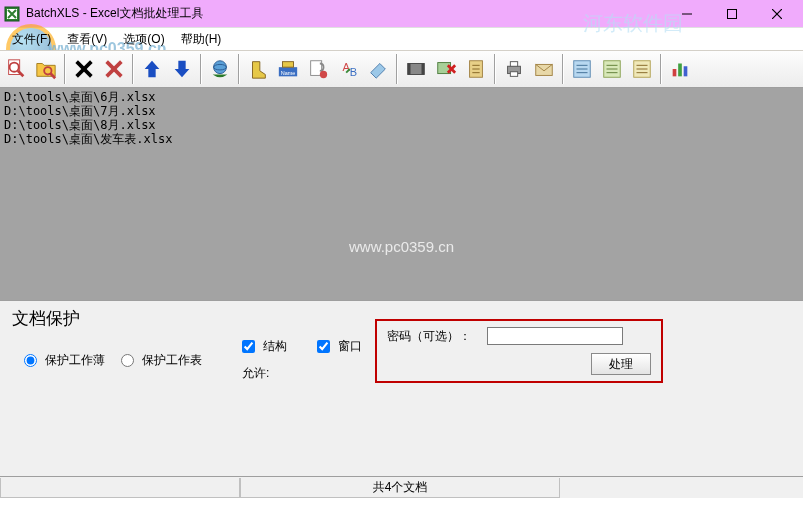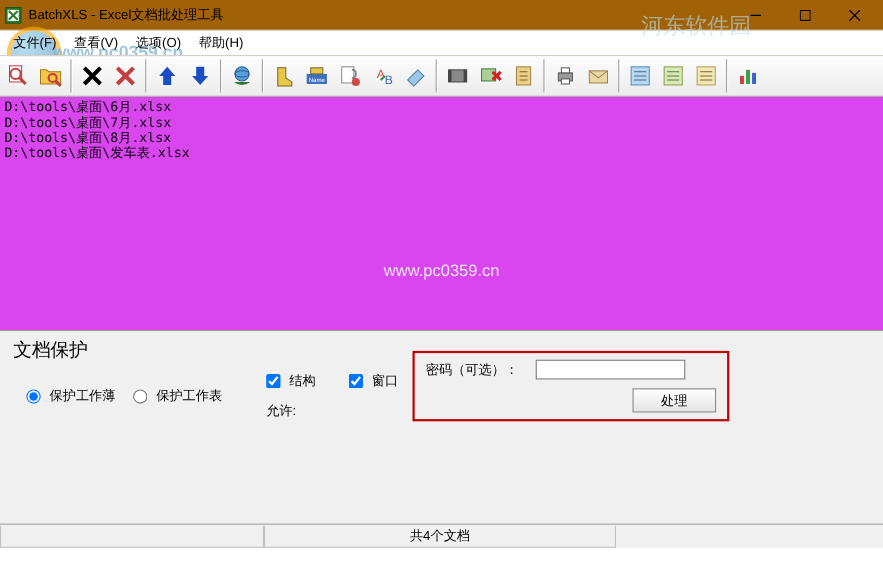--- a/index.html
+++ b/index.html
@@ -8,21 +8,21 @@
   font-family: "Microsoft YaHei", "SimSun", Arial, sans-serif;
   font-size: 12px;
   background: #fff;
   width: 803px;
   height: 522px;
   overflow: hidden;
   position: relative;
 }
 .titlebar {
   height: 28px;
-  background: #a16207;
+  background: #f0abfc;
   border-bottom: 1px solid #e0e0e0;
   display: flex;
   align-items: center;
   padding: 0 4px;
 }
 .titlebar .icon-small { width: 16px; height: 16px; margin-right: 6px; display: flex; align-items: center; justify-content: center;}
 .titlebar .title-text { flex: 1; font-size: 12px; color: #000; }
 .win-controls { display: flex; gap: 0; }
 .win-btn { width: 45px; height: 28px; display: flex; align-items: center; justify-content: center; color: #000; }
 .win-btn svg { width: 10px; height: 10px; }
@@ -72,21 +72,21 @@
 .tb-sep { width: 2px; height: 30px; border-left:1px solid #a0a0a0; border-right:1px solid #fff; margin: 0 2px;}
 .tb-btn {
   width: 28px; height: 30px;
   display: flex; align-items:center; justify-content:center;
   border: 1px solid transparent;
 }
 .tb-btn svg { width: 22px; height: 22px; }
 
 .filelist {
   height: 212px;
-  background: #d946ef;
+  background: #a3a3a3;
   font-family: "SimSun", monospace;
   font-size: 12px;
   padding: 2px 4px;
   line-height: 14px;
   white-space: pre;
 }
 
 .watermark-center {
   position: absolute;
   top: 238px; left: 0; width: 100%;
@@ -127,21 +127,21 @@
   position:absolute;
   left: 375px; top: 18px;
   width: 288px; height: 64px;
   border: 2px solid #c00000;
   padding: 6px 10px;
 }
 .pw-row1 { display:flex; align-items:flex-end; gap:16px;}
 .pw-row1 input[type=text] { width: 136px; height:18px; border:1px solid #7a7a7a; background:#fff;}
 .pw-row2 { display:flex; justify-content:flex-end; margin-top:8px;}
 .pw-row2 button {
-  width: 76px; height:22px;
+  width: 60px; height:22px;
   background: linear-gradient(#fff,#e4e4e4);
   border:1px solid #8a8a8a;
   font-size:12px;
 }
 
 .status-bar {
   position:absolute; bottom:0; left:0; width:100%; height:22px;
   border-top:1px solid #9e9e9e;
   background:#f0f0f0;
   display:flex;

